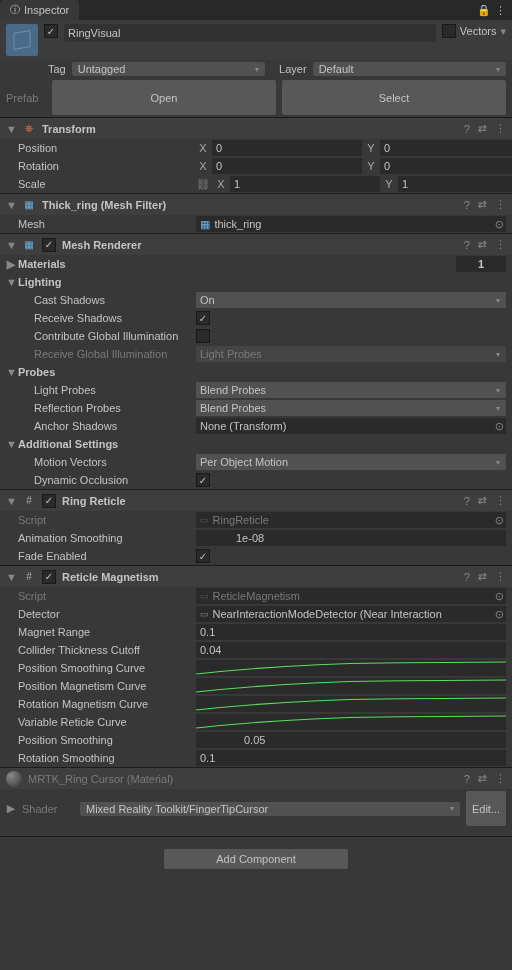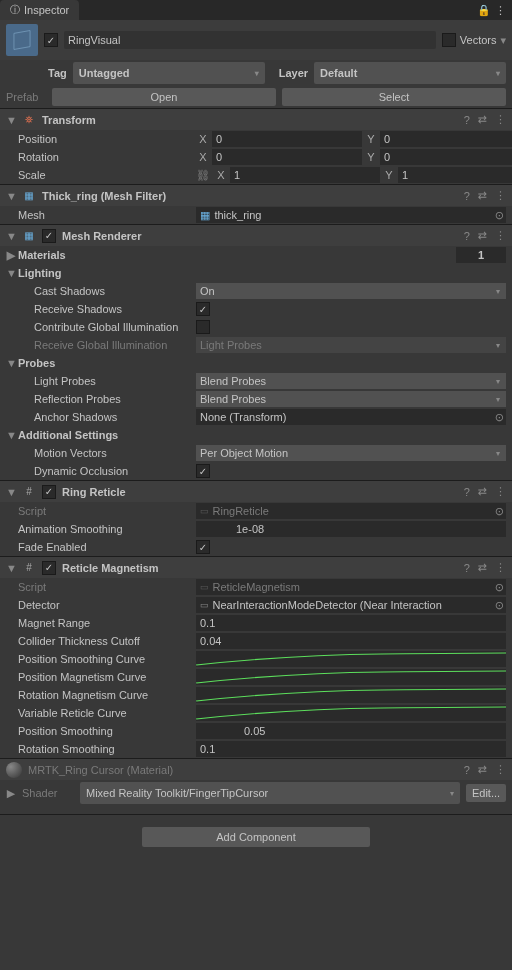--- a/index.html
+++ b/index.html
@@ -1,34 +1,34 @@
 <!DOCTYPE html>
 <html><head>
 <meta charset="utf-8">
 <style>
   * { box-sizing: border-box; margin: 0; padding: 0; font-family: Arial, sans-serif; }
   body { background: #383838; color: #c4c4c4; font-size: 11px; width: 512px; }
   .inspector-tab { display: flex; align-items: center; background: #282828; height: 20px; }
   .tab-active { background: #383838; display: flex; align-items: center; height: 20px; padding: 0 10px; gap: 4px; border-radius: 4px 4px 0 0; }
   .tab-icons { margin-left: auto; display: flex; gap: 4px; padding-right: 6px; }
-  .header-row { display: flex; align-items: center; padding: 4px 6px; gap: 6px; background: #3c3c3c; }
+  .header-row { display: flex; align-items: flex-start; padding: 4px 6px; gap: 6px; background: #3c3c3c; }
   .cube-icon { width: 32px; height: 32px; background: #4a6a8a; border-radius: 2px; position: relative; flex-shrink: 0; }
   .cube-icon::before { content: ''; position: absolute; inset: 4px; border: 1px solid #7aa0c0; transform: skewY(-10deg) scale(0.7); }
   .checkbox { width: 14px; height: 14px; background: #2a2a2a; border: 1px solid #1a1a1a; display: inline-flex; align-items: center; justify-content: center; cursor: pointer; }
   .checkbox.checked::after { content: '✓'; font-size: 10px; color: #c4c4c4; }
   .text-input { background: #2a2a2a; border: none; color: #c4c4c4; height: 18px; padding: 0 4px; font-size: 11px; outline: none; }
   .name-input { flex: 1; background: #323232; border-radius: 2px; }
   .static-group { display: flex; align-items: center; gap: 4px; }
   .static-arrow { color: #888; }
-  .tag-layer-row { display: flex; align-items: center; padding: 2px 6px 2px 48px; gap: 6px; font-weight: bold; }
-  .dropdown { background: #515151; border: none; color: #c4c4c4; height: 22px; padding: 0 18px 0 6px; font-size: 11px; position: relative; border-radius: 2px; cursor: pointer; display: flex; align-items: center; }
+  .tag-layer-row { display: flex; align-items: center; padding: 2px 6px 2px 48px; gap: 6px; }
+  .dropdown { background: #515151; border: none; color: #c4c4c4; height: 14px; padding: 0 18px 0 6px; font-size: 11px; position: relative; border-radius: 2px; cursor: pointer; display: flex; align-items: center; }
   .dropdown::after { content: '▾'; position: absolute; right: 6px; font-size: 8px; color: #888; }
   .dropdown.wide { flex: 1; }
   .prefab-row { display: flex; align-items: center; padding: 2px 6px; gap: 6px; }
-  .btn { background: #585858; border: none; color: #c4c4c4; height: 18px; font-size: 11px; cursor: pointer; border-radius: 2px; }
+  .btn { background: #585858; border: none; color: #c4c4c4; height: 35px; font-size: 11px; cursor: pointer; border-radius: 2px; }
   .btn.half { flex: 1; }
   .component-header { display: flex; align-items: center; background: #3e3e3e; height: 22px; padding: 0 6px; gap: 6px; border-top: 1px solid #1c1c1c; }
   .foldout { width: 10px; text-align: center; cursor: pointer; color: #888; }
   .comp-icon { width: 14px; height: 14px; display: inline-flex; align-items: center; justify-content: center; font-size: 10px; }
   .comp-title { font-weight: bold; flex: 1; }
   .header-icons { display: flex; gap: 8px; align-items: center; color: #888; }
   .prop-row { display: flex; align-items: center; height: 18px; padding: 1px 6px 1px 18px; }
   .prop-row.indent { padding-left: 34px; }
   .prop-label { width: 178px; flex-shrink: 0; }
   .prop-row.indent .prop-label { width: 162px; }
@@ -45,21 +45,21 @@
   .section-label .foldout { margin-left: -12px; margin-right: 2px; }
   .curve-field { flex: 1; height: 16px; background: #2a2a2a; position: relative; overflow: hidden; }
   .curve-svg { width: 100%; height: 100%; display: block; }
   .mats-count { background: #2a2a2a; width: 50px; height: 16px; text-align: center; display: flex; align-items: center; justify-content: center; margin-left: auto; }
   .link-icon { color: #888; margin-right: 4px; }
   .material-bar { display: flex; align-items: center; background: #3e3e3e; height: 22px; padding: 0 6px; gap: 6px; border-top: 1px solid #1c1c1c; }
   .sphere-icon { width: 16px; height: 16px; border-radius: 50%; background: radial-gradient(circle at 30% 30%, #888, #333); }
   .shader-row { display: flex; align-items: center; padding: 2px 6px 6px 18px; gap: 6px; }
   .disabled-text { color: #7a7a7a; }
   .add-comp-row { display: flex; justify-content: center; padding: 12px 0; border-top: 1px solid #1c1c1c; margin-top: 4px; }
-  .add-comp-btn { width: 228px; height: 20px; background: #585858; border: none; color: #c4c4c4; font-size: 11px; border-radius: 2px; cursor: pointer; }
+  .add-comp-btn { width: 184px; height: 20px; background: #585858; border: none; color: #c4c4c4; font-size: 11px; border-radius: 2px; cursor: pointer; }
   .script-icon { font-size: 9px; opacity: 0.6; }
   svg { display: block; }
 </style>
 </head>
 <body>
 
 <div class="inspector-tab">
   <div class="tab-active">
     <span style="font-size:10px">ⓘ</span>
     <span>Inspector</span>

